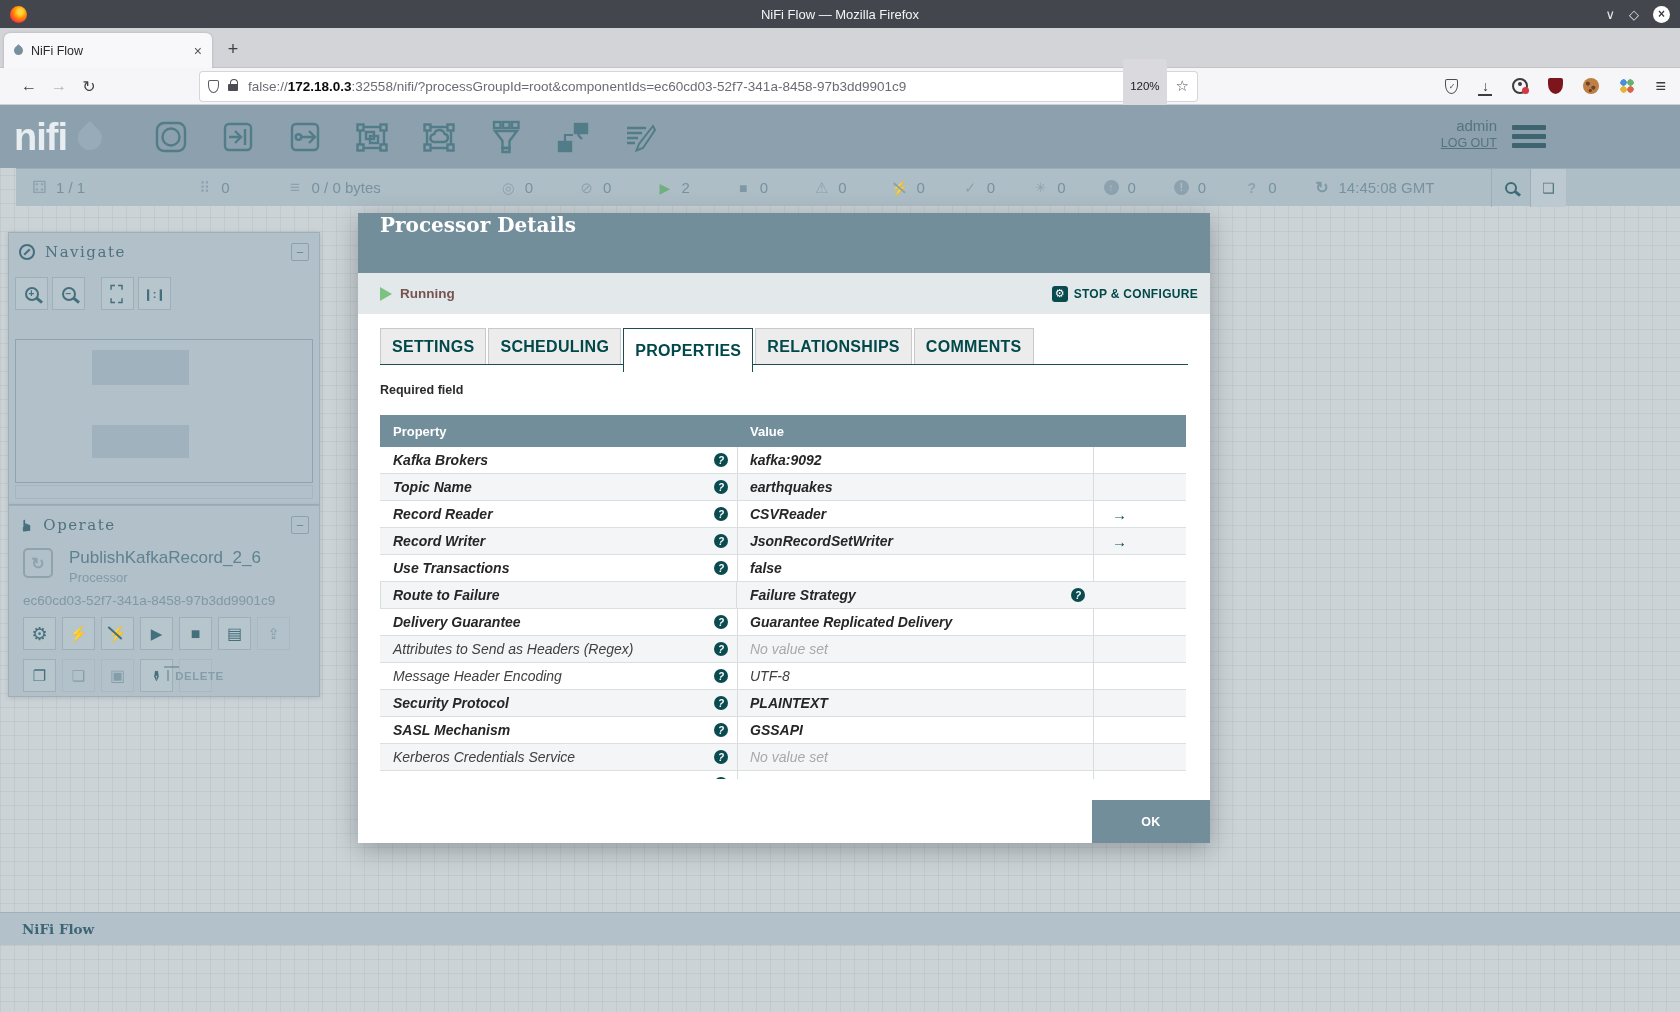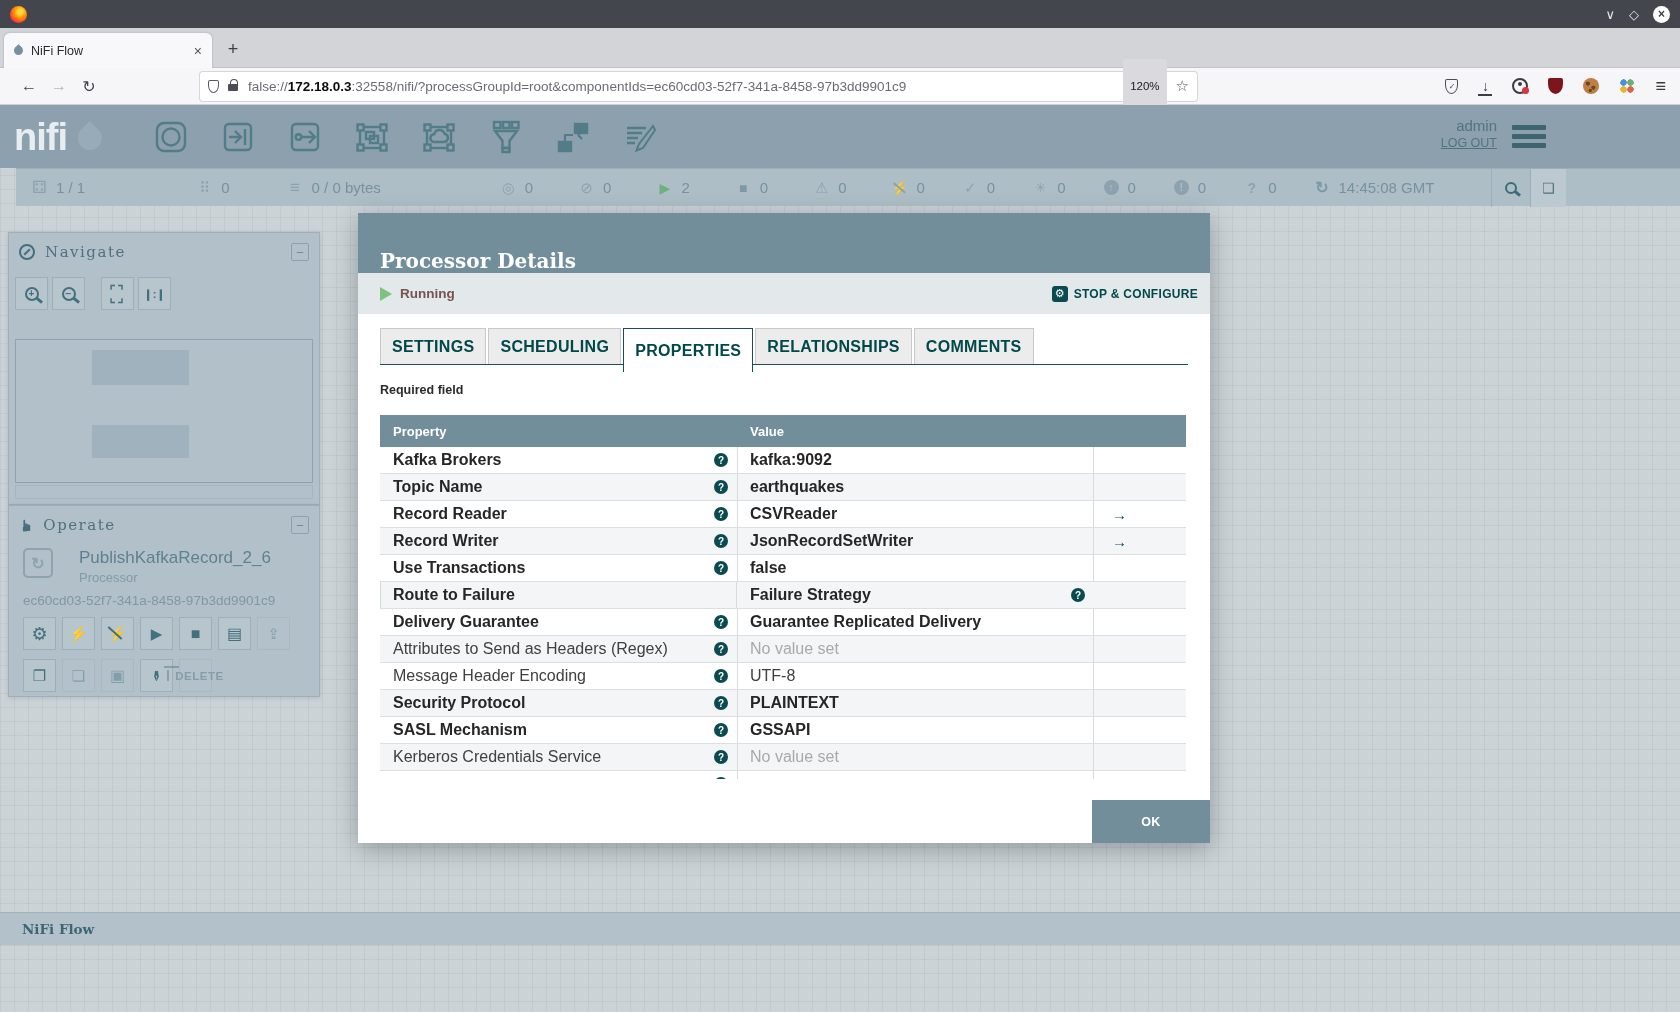--- a/index.html
+++ b/index.html
@@ -133,21 +133,21 @@
   i[data-icon="fit-icon"]::after { content:"⌞⌟"; display:block; letter-spacing:2px; }
   i[data-icon="actual-size-icon"] { font-style:normal; }
   i[data-icon="actual-size-icon"]::before { content:"❙:❙"; color:#44707E; font-size:11px; font-weight:bold; letter-spacing:0; }
   .minimap { position:absolute; left:6px; right:6px; top:106px; height:144px; border:1px solid #8FA3AE; }
   .mini-rect { position:absolute; width:97px; height:35px; background:#9FB2BD; }
   .mini-strip { position:absolute; left:6px; right:6px; top:252px; height:14px; border:1px solid #A5B6C0; }
 
   .operate { top:400px; height:192px; }
   .op-comp { display:flex; align-items:flex-start; padding:4px 14px 0 14px; }
   .op-proc-ic { width:30px; height:30px; border:2px solid #8FA3AD; border-radius:5px; display:flex; align-items:center; justify-content:center; color:#8FA3AD; font-size:16px; font-weight:bold; }
-  .op-comp-text { margin-left:26px; }
+  .op-comp-text { margin-left:16px; }
   .op-name { font-size:17px; color:#5E8290; }
   .op-type { font-size:13px; color:#82.9BA7; color:#829BA7; margin-top:2px; }
   .op-id { font-size:13.5px; color:#8098A4; padding:8px 0 0 14px; }
   .op-row { display:flex; gap:6px; padding:9px 14px 0 14px; }
   .op-btn.disabled { opacity:.42; }
   .op-label { font-size:11.5px; font-weight:bold; color:#44707E; letter-spacing:.5px; margin-left:6px; }
   .op-row i { font-style:normal; }
   i[data-icon="settings-icon"]::before { content:"⚙"; font-size:18px; color:#44707E; }
   i[data-icon="enable-icon"]::before { content:"⚡"; font-size:15px; color:#44707E; }
   i[data-icon="disable-icon"] { position:relative; }
@@ -162,21 +162,21 @@
   i[data-icon="group-icon"]::before { content:"▣"; font-size:16px; color:#44707E; }
   i[data-icon="fill-color-icon"]::before { content:"✒"; font-size:15px; color:#44707E; display:inline-block; transform:rotate(90deg); }
   i[data-icon="delete-icon"] { position:relative; width:10px; height:11px; border:1.6px solid #44707E; border-top:none; border-radius:0 0 2px 2px; display:block; }
   i[data-icon="delete-icon"]::before { content:""; position:absolute; top:-4px; left:-4px; width:15px; height:2px; background:#44707E; }
 
   .footer { position:absolute; left:0; top:807px; right:0; height:33px; background:#B3C1CA; border-top:1px solid #9FB2BC; display:flex; align-items:center; }
   .footer-crumb { font-family:"DejaVu Serif", serif; font-weight:bold; font-size:13.5px; color:#3D6674; margin-left:22px; }
 
   
   .dialog { position:absolute; left:358px; top:108px; width:852px; height:630px; background:#fff; box-shadow:0 6px 24px rgba(0,0,0,.28); }
-  .dlg-header { position:absolute; left:0; top:0; right:0; height:60px; background:#728E9B; display:flex; align-items:flex-end; }
+  .dlg-header { position:absolute; left:0; top:0; right:0; height:60px; background:#728E9B; display:flex; align-items:flex-start; }
   .dlg-title { font-family:"DejaVu Serif", serif; font-weight:bold; font-size:20px; color:#fff; margin-left:22px; }
   .dlg-status { position:absolute; left:0; top:60px; right:0; height:41px; background:#E3E8EA; display:flex; align-items:center; padding:0 12px 0 22px; }
   .run-tri { width:0; height:0; border-left:12px solid #7DC283; border-top:7px solid transparent; border-bottom:7px solid transparent; margin-right:8px; }
   .run-text { font-size:13.5px; font-weight:bold; color:#775351; }
   .stopcfg { margin-left:auto; display:flex; align-items:center; }
   .stopcfg-ic { width:16px; height:16px; background:#0A4B50; border-radius:3px; color:#fff; display:flex; align-items:center; justify-content:center; font-size:11px; margin-right:6px; }
   .stopcfg-ic::before { content:"⚙"; }
   .stopcfg-label { font-size:12px; font-weight:bold; color:#004849; letter-spacing:.3px; }
   .dlg-body { position:absolute; left:0; top:101px; right:0; bottom:0; background:#fff; }
 
@@ -185,21 +185,21 @@
   .tab-btn { height:37px; background:#ECECEC; border:1px solid #C9C9C9; display:flex; align-items:center; justify-content:center;
     padding:0 11px; font-size:16px; font-weight:bold; color:#004849; letter-spacing:.3px; margin-right:2px; position:relative; }
   .tab-btn.active { height:44px; background:#fff; border:1px solid #1D4D52; border-bottom:none; z-index:2; }
 
   .req-note { position:absolute; left:22px; top:69px; font-size:12.5px; font-weight:bold; color:#2B2B2B; }
 
   .prop-table { position:absolute; left:22px; top:101px; width:806px; height:364px; overflow:hidden; }
   .pt-head { display:flex; align-items:center; height:32px; background:#728E9B; color:#fff; font-size:13px; font-weight:bold; }
   .pt-head .h-prop { width:357px; padding-left:13px; }
   .pt-head .h-val { padding-left:13px; }
-  .pt-row { display:flex; align-items:stretch; height:27px; border-bottom:1px solid #DCDFE1; background:#fff; font-size:16px; color:#404040; }
+  .pt-row { display:flex; align-items:stretch; height:27px; border-bottom:1px solid #DCDFE1; background:#fff; font-size:14px; color:#404040;font-style:italic; }
   .pt-row:nth-of-type(even) { background:#F3F5F6; }
   .pt-row.req .nm, .pt-row.req .val { font-weight:bold; color:#262626; }
   .cell { display:flex; align-items:center; }
   .cell.name { width:357px; padding-left:13px; }
   .help { margin-left:auto; margin-right:9px; width:14px; height:14px; background:#0A4B50; color:#fff; border-radius:50%; font-size:10px; font-weight:bold; display:flex; align-items:center; justify-content:center; flex:none; }
   .help::before { content:"?"; }
   .cell.val { width:357px; border-left:1px solid #D9DCDE; border-right:1px solid #D9DCDE; padding-left:12px; }
   .cell.val.empty { color:#A9A9A9; font-weight:normal !important; }
   .cell.go { flex:1; padding-left:18px; }
   .goto { color:#0A4B50; font-weight:bold; font-size:15px; }
@@ -209,20 +209,21 @@
 
   .ok-btn { position:absolute; right:0; bottom:0; width:118px; height:43px; background:#728E9B; color:#fff; font-size:12.5px; font-weight:bold; letter-spacing:.5px; display:flex; align-items:center; justify-content:center; border:none; }
 </style>
 </head>
 <body>
 
 <div class="screen">
 
   <div class="titlebar">
     <span class="fx-logo"></span>
+    <span class="win-title">NiFi Flow — Mozilla Firefox</span>
     <span class="win-controls">
       <span>∨</span>
       <span>◇</span>
       <span class="win-close">×</span>
     </span>
   </div>
 
   <div class="tabstrip">
     <div class="btab">
       <span class="favicon-drop"></span>

